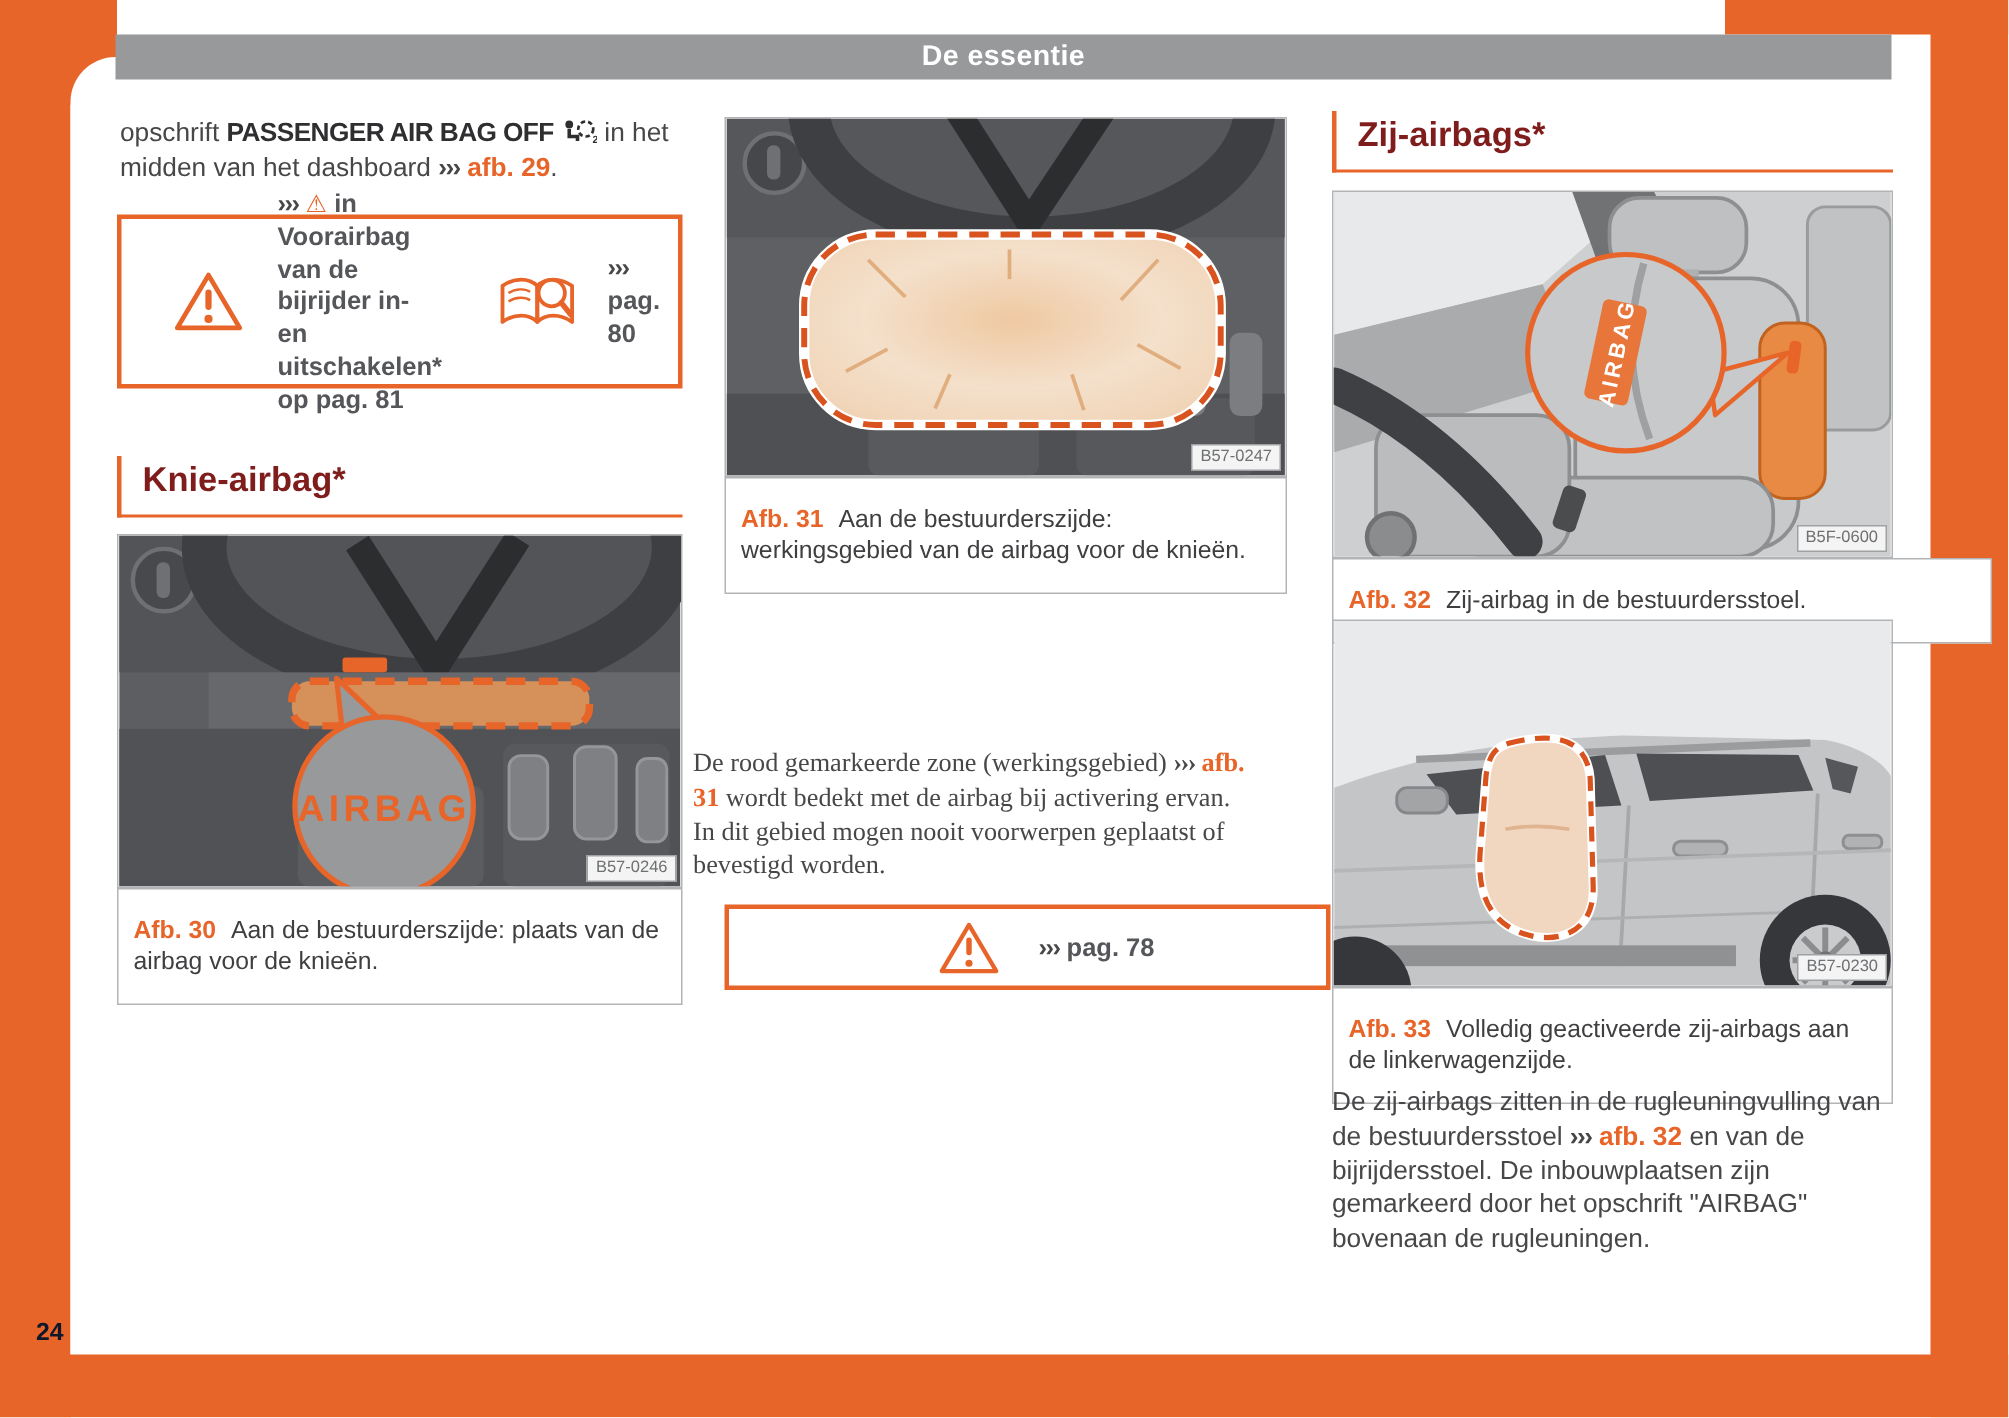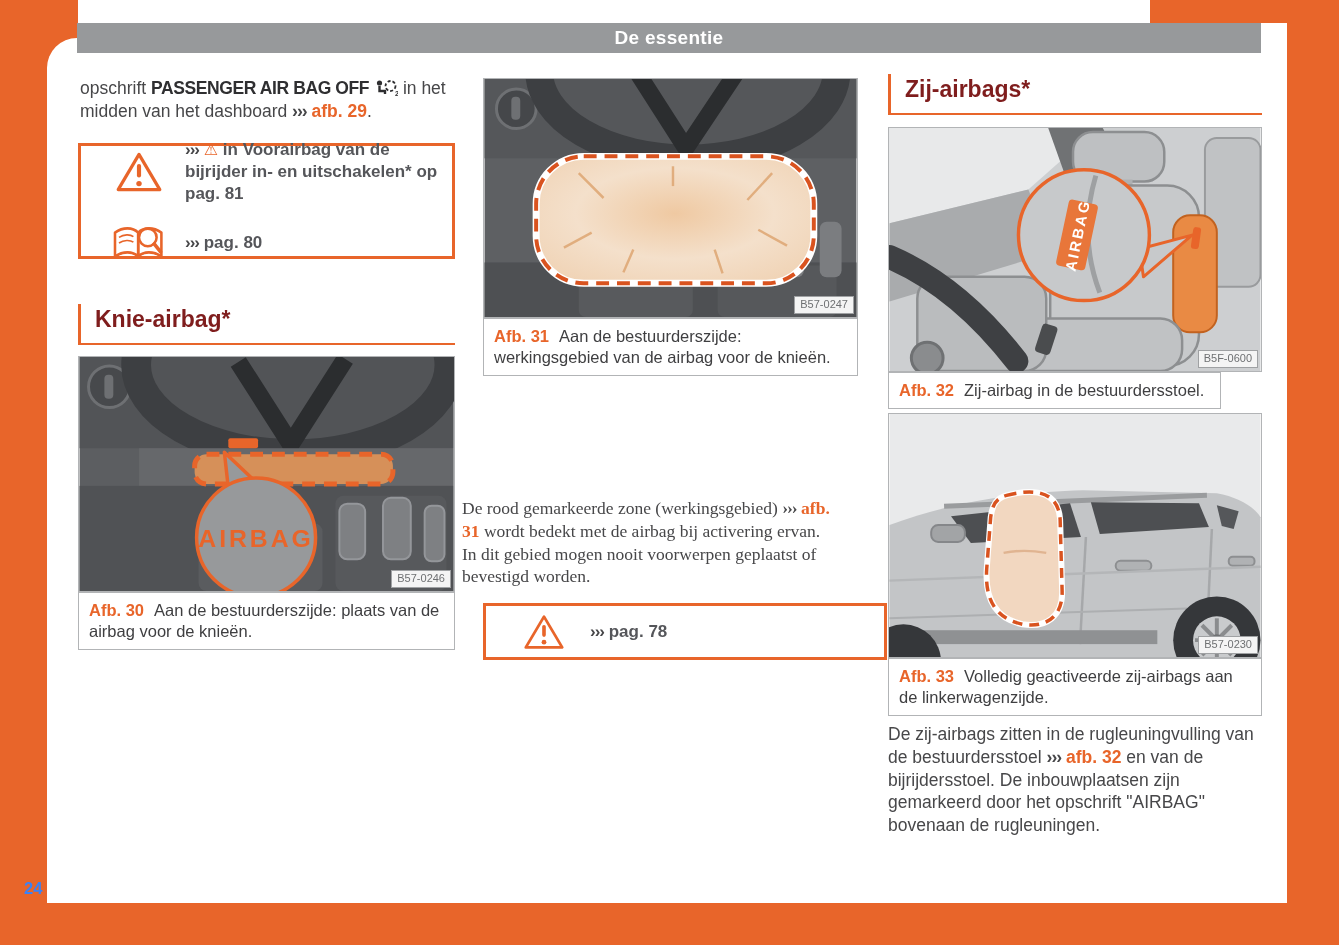--- a/index.html
+++ b/index.html
@@ -12,43 +12,43 @@
   .page-sheet{position:absolute;left:47px;top:38px;width:1215px;height:865px;background:#ffffff;
               border-top-left-radius:30px;}
   .frame-topright{left:1150px;top:0;width:189px;height:23px;}
   .frame-right{left:1287px;top:0;width:52px;height:945px;}
   .frame-bottom{left:0;top:903px;width:1339px;height:42px;}
   
   .header-bar{position:absolute;left:77px;top:23px;width:1184px;height:30px;background:#97999B;
               display:flex;align-items:center;justify-content:center;}
   .header-bar span{color:#ffffff;font-weight:bold;font-size:19px;letter-spacing:0.3px;}
   
-  .page-num{position:absolute;left:24px;top:879px;color:#3b82f6;font-weight:bold;font-size:16.5px;}
+  .page-num{position:absolute;left:24px;top:879px;color:#0f172a;font-weight:bold;font-size:16.5px;}
   
   .para{position:absolute;font-size:17.5px;line-height:1.3;color:#474749;}
   .xref{color:#E8652A;font-weight:bold;}
   .arrows{color:#474749;font-weight:bold;letter-spacing:-1px;}
   .caps-label{font-weight:bold;color:#2F2F31;letter-spacing:-0.4px;}
   .warn-glyph{color:#E8652A;font-size:16px;font-weight:normal;}
   
   .section-heading{position:absolute;border-left:3.5px solid #E8652A;border-bottom:2.5px solid #E8652A;
                    padding:2px 0 10px 14px;font-size:23px;font-weight:bold;color:#7f1d1d;box-sizing:border-box;}
   
   .warn-box{position:absolute;border:3px solid #E8652A;background:#fff;box-sizing:border-box;
-            display:flex;flex-direction:column;justify-content:center;gap:18px;padding:14px 12px;}
+            display:flex;flex-direction:row;justify-content:center;gap:18px;padding:14px 12px;}
   .warn-row{display:flex;align-items:center;}
   .warn-icon-cell{width:92px;display:flex;justify-content:center;flex:0 0 92px;}
   .warn-text{font-weight:bold;font-size:17px;color:#55565A;line-height:1.28;}
   
   .figure{position:absolute;border:1px solid #B2B4B6;box-sizing:border-box;overflow:hidden;}
   .figure svg{display:block;width:100%;height:100%;}
   .fig-code{position:absolute;right:3px;bottom:3px;background:#F4F4F4;border:1px solid #9FA1A3;
             color:#6E7072;font-size:11px;padding:1px 5px;line-height:1.25;margin-left:36px;}
   .caption{position:absolute;border:1px solid #B2B4B6;background:#fff;box-sizing:border-box;
-           padding:7px 10px;font-size:16.5px;line-height:1.27;color:#3F3F41;}
+           padding:17px 10px;font-size:16.5px;line-height:1.27;color:#3F3F41;}
   .cap-label{color:#E8652A;font-weight:bold;margin-right:10px;}
   .inline-icon{display:inline-block;vertical-align:-2px;}
 </style>
 </head>
 <body>
 
 <div class="canvas">
 
   <div class="frame frame-left"></div>
   <div class="frame frame-topleft"></div>
@@ -233,21 +233,21 @@
         <path d="M208 48 Q190 108 212 166" fill="none" stroke="#9EA0A2" stroke-width="5"></path>
         <g transform="rotate(-78 190 108)">
           <rect x="156" y="92" width="68" height="30" rx="4" fill="#E8763A"></rect>
           <text x="190" y="113" text-anchor="middle" fill="#FFFFFF" style="font:bold 15px 'Liberation Sans',sans-serif;letter-spacing:2.5px">AIRBAG</text>
         </g>
       </g>
       <rect x="305" y="100" width="8" height="22" rx="3" fill="#E8652A" transform="rotate(8 309 111)"></rect>
     </svg>
     <div class="fig-code">B5F-0600</div>
   </div>
-  <div class="caption" style="left:888px;top:372px;width:333px;">
+  <div class="caption" style="left:888px;top:372px;width:440px;">
     <span class="cap-label">Afb. 32</span><span>Zij-airbag in de bestuurdersstoel.</span>
   </div>
 
   <div class="figure" style="left:888px;top:413px;width:374px;height:245px;">
     <svg viewBox="0 0 374 245">
       <rect width="374" height="245" fill="#E9EAEB"></rect>
       <path d="M0 112 C55 92 110 80 195 77 L330 80 C352 84 368 94 374 104 L374 245 L0 245 Z" fill="#C3C5C7"></path>
       <path d="M55 93 L320 82" stroke="#9A9C9E" stroke-width="5" fill="none"></path>
       <path d="M62 103 L182 90 L193 124 L82 130 Z" fill="#4D4F52"></path>
       <path d="M203 89 L312 90 L322 114 L212 121 Z" fill="#4D4F52"></path>

